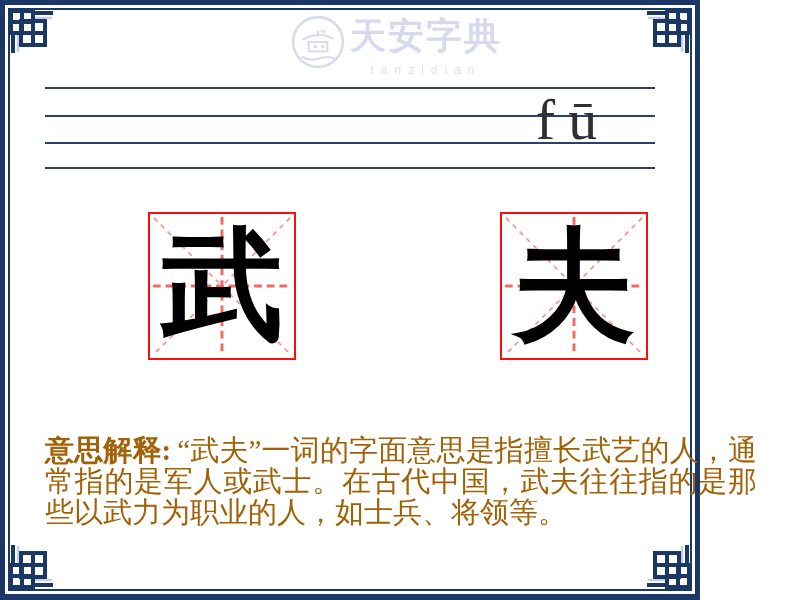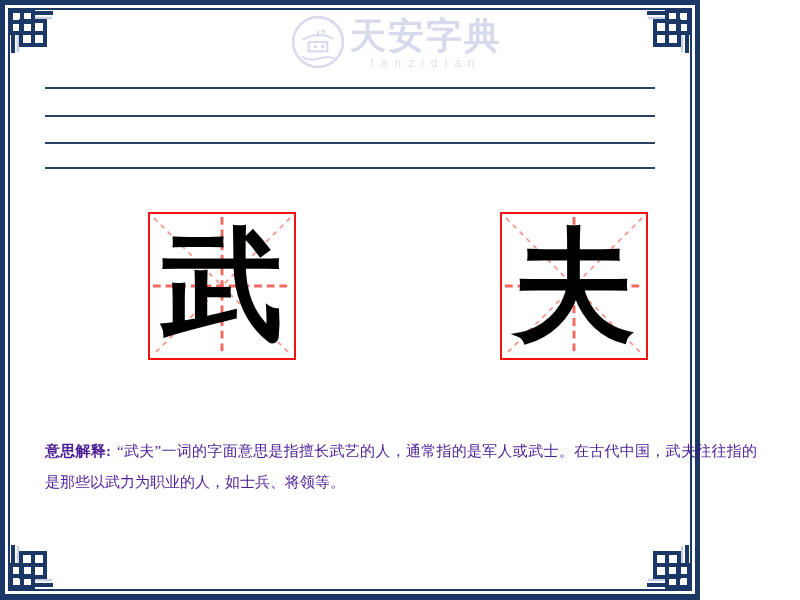--- a/index.html
+++ b/index.html
@@ -28,21 +28,21 @@
 
   
   .brand{position:absolute;left:290px;top:14px;display:flex;align-items:flex-start;}
   .brand-mark{width:56px;height:56px;margin-right:4px;}
   .brand-text{display:flex;flex-direction:column;align-items:center;margin-top:4px;}
   .brand-title{
     font-size:36px;font-weight:bold;color:#d6daec;letter-spacing:2px;line-height:1;
     white-space:nowrap;
   }
   .brand-sub{
-    font-size:12px;color:#dde1f1;letter-spacing:7px;margin-top:3px;line-height:1;
+    font-size:12px;color:#dde1f1;letter-spacing:7px;margin-top:10px;line-height:1;
     font-family:"Liberation Sans","DejaVu Sans",sans-serif;white-space:nowrap;
   }
 
   
   .staff-line{position:absolute;left:45px;right:45px;height:2px;background:#2b4066;}
   .staff-line.l1{top:87px;}
   .staff-line.l2{top:115px;}
   .staff-line.l3{top:142px;}
   .staff-line.l4{top:167px;}
   .pinyin{
@@ -60,22 +60,22 @@
   .charbox.b1{left:148px;}
   .charbox.b2{left:500px;}
   .charbox svg{position:absolute;inset:0;}
   .charbox .glyph{
     position:absolute;inset:0;display:flex;align-items:center;justify-content:center;
     font-size:122px;font-weight:600;color:#000;line-height:1;
   }
 
   
   .explain{
-    position:absolute;left:45px;top:421px;width:712px;
-    font-size:15px;line-height:31px;color:#4c1d95;text-align:justify;
+    position:absolute;left:45px;top:406px;width:712px;
+    font-size:29px;line-height:31px;color:#a16207;text-align:justify;
   }
   .explain .label{font-weight:bold;margin-right:6px;}
 </style>
 </head>
 <body>
 
 <div class="page">
 
   <svg width="0" height="0" style="position:absolute">
     <defs>
@@ -124,20 +124,21 @@
     <div class="brand-text">
       <div class="brand-title">天安字典</div>
       <div class="brand-sub">tanzidian</div>
     </div>
   </div>
 
   <div class="staff-line l1"></div>
   <div class="staff-line l2"></div>
   <div class="staff-line l3"></div>
   <div class="staff-line l4"></div>
+  <div class="pinyin p2">fū</div>
 
   <div class="charbox b1">
     <svg viewBox="0 0 148 148" width="144" height="144">
         <use href="#mizige"></use>
       </svg>
     <div class="glyph">武</div>
   </div>
   <div class="charbox b2">
     <svg viewBox="0 0 148 148" width="144" height="144">
         <use href="#mizige"></use>

